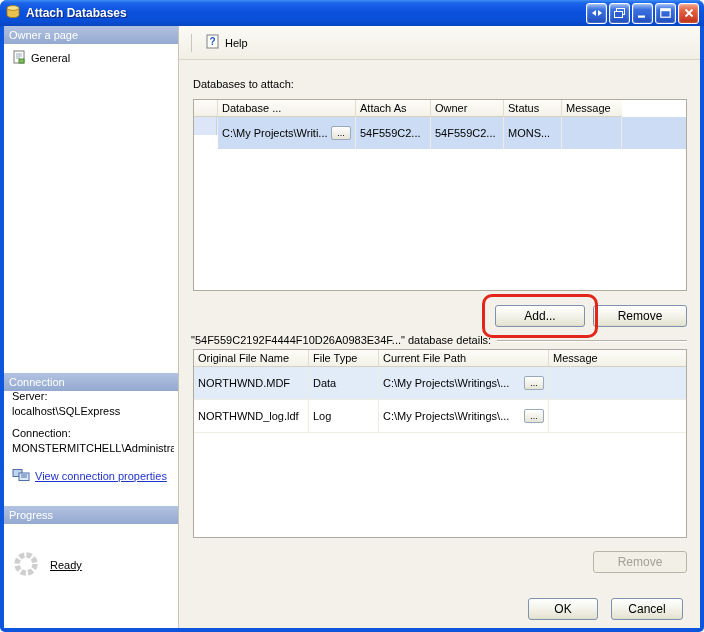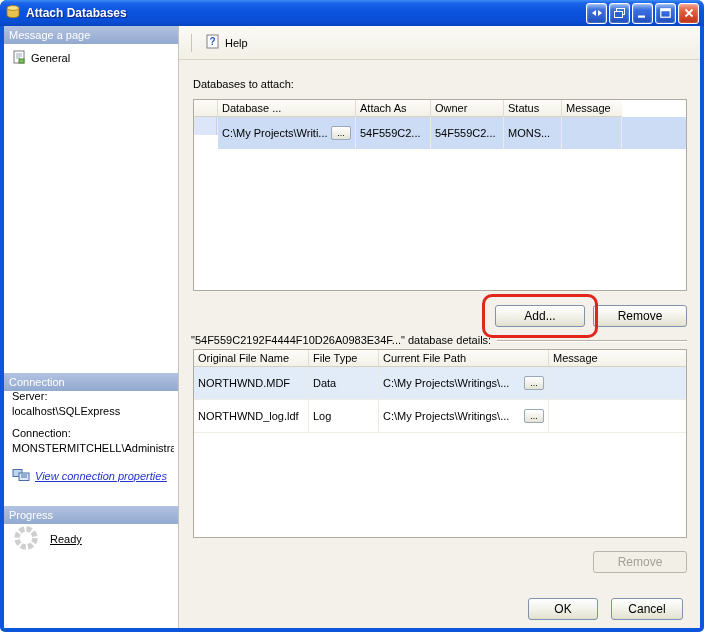--- a/index.html
+++ b/index.html
@@ -27,23 +27,23 @@
     background:linear-gradient(180deg,#B2C2E1 0%,#93A9CF 100%); white-space:nowrap; overflow:hidden; }
   .sp-header { top:0; }
   .conn-header { top:347px; }
   .prog-header { top:480px; }
   .page-item { position:absolute; top:23px; left:4px; display:flex; align-items:center; gap:5px; padding:1px 4px; cursor:default; }
   .side-text { position:absolute; left:8px; white-space:nowrap; overflow:hidden; max-width:162px; }
   .t-server-label { top:364px; }
   .t-server-value { top:379px; }
   .t-conn-label { top:401px; }
   .t-conn-value { top:416px; }
-  .link-row { position:absolute; left:8px; top:442px; display:flex; align-items:center; gap:5px;font-style:italic; }
+  .link-row { position:absolute; left:8px; top:442px; display:flex; align-items:center; gap:5px; }
   .link { color:#2233CC; text-decoration:underline; cursor:pointer; white-space:nowrap; }
-  .ready-row { position:absolute; left:8px; top:498px; display:flex; align-items:center; gap:10px;text-decoration:underline; }
+  .ready-row { position:absolute; left:8px; top:524px; display:flex; align-items:center; gap:10px;text-decoration:underline; }
 
   
   .main { position:absolute; left:175px; top:0; width:521px; height:602px; }
   .toolbar { position:absolute; top:0; left:0; right:0; height:34px; display:flex; align-items:center; padding:0 8px; gap:2px;
     background:linear-gradient(180deg,#FBFAF6,#F1EFE5); border-bottom:1px solid #D9D6C8; }
   .tool-btn { display:flex; align-items:center; gap:4px; padding:3px 6px; cursor:default; border:1px solid transparent; border-radius:2px; }
   .dd-arrow { width:0; height:0; border-left:3px solid transparent; border-right:3px solid transparent; border-top:4px solid #333; margin-left:2px; }
   .tool-sep { width:1px; height:18px; background:#C9C6B6; margin:0 4px; }
 
   .lbl { position:absolute; white-space:nowrap; }
@@ -121,21 +121,21 @@
         <svg width="10" height="10" viewBox="0 0 10 10">
             <path d="M1.5 1.5l7 7M8.5 1.5l-7 7" stroke="#fff" stroke-width="1.8"></path>
           </svg>
       </span>
     </span>
   </div>
 
   <div class="client">
 
     <div class="sidebar">
-      <div class="side-header sp-header">Message a page</div>
+      <div class="side-header sp-header">Owner a page</div>
 
       <div class="page-item">
         <span>
           <svg width="14" height="14" viewBox="0 0 14 14">
             <rect x="2" y="1" width="10" height="12" fill="#fff" stroke="#7A7A7A"></rect>
             <line x1="4" y1="4" x2="10" y2="4" stroke="#9AA7B8"></line>
             <line x1="4" y1="6" x2="10" y2="6" stroke="#9AA7B8"></line>
             <line x1="4" y1="8" x2="8" y2="8" stroke="#9AA7B8"></line>
             <rect x="7" y="9" width="5" height="4" fill="#7FBF5F" stroke="#4C8A33"></rect>
           </svg>

